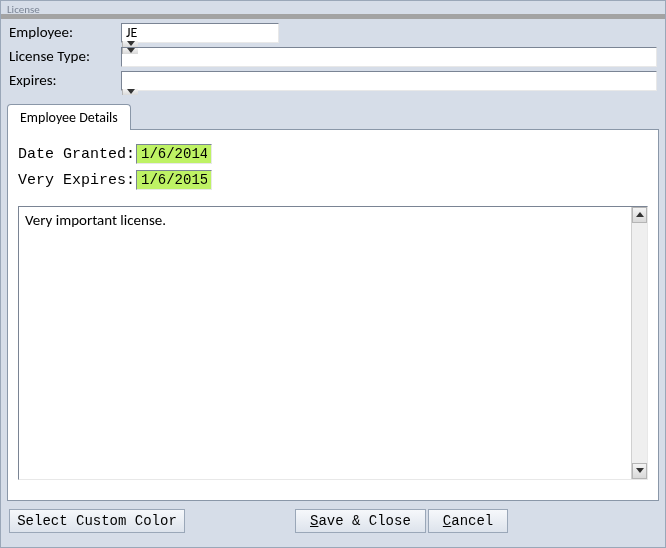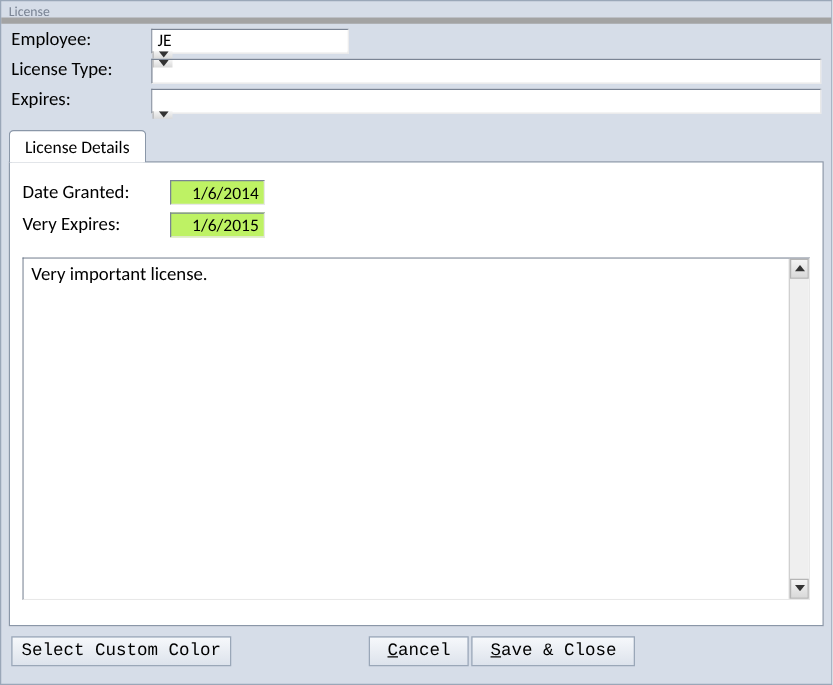--- a/index.html
+++ b/index.html
@@ -95,20 +95,21 @@
     border: 1px solid #8a97a8;
     height: 372px;
     padding: 12px 10px 8px 10px;
     position: relative;
   }
   .detail-row {
     display: flex;
     align-items: center;
     height: 24px;
     margin-bottom: 2px;
+    font-family: Liberation Mono, monospace;
   }
   .detail-label {
     width: 118px;
     font-size: 15px;
   }
   .date-field {
     width: 76px;
     height: 20px;
     border-top: 1px solid #7a8494;
     border-left: 1px solid #7a8494;
@@ -213,21 +214,21 @@
           <svg width="8" height="6">
               <polygon points="0,0 8,0 4,5" fill="#333"></polygon>
             </svg>
         </div>
       </div>
     </div>
   </div>
 
   <div class="tabs-area">
     <div class="tab-strip">
-      <div class="tab">License Details</div>
+      <div class="tab">Employee Details</div>
     </div>
     <div class="tab-panel">
       <div class="detail-row">
         <div class="detail-label">Date Granted:</div>
         <input class="date-field" value="1/6/2014" style="">
       </div>
       <div class="detail-row">
         <div class="detail-label">Very Expires:</div>
         <input class="date-field" value="1/6/2015" style="">
       </div>
@@ -245,16 +246,16 @@
               </svg>
           </div>
         </div>
       </div>
     </div>
   </div>
 
   <div class="button-bar">
     <button class="btn custom">Select Custom Color</button>
     <div class="spacer"></div>
+    <button class="btn"><u>S</u><span>ave &amp; Close</span></button>
     <button class="btn"><u>C</u><span>ancel</span></button>
-    <button class="btn"><u>S</u><span>ave &amp; Close</span></button>
   </div>
 </div>
 
 </body></html>

